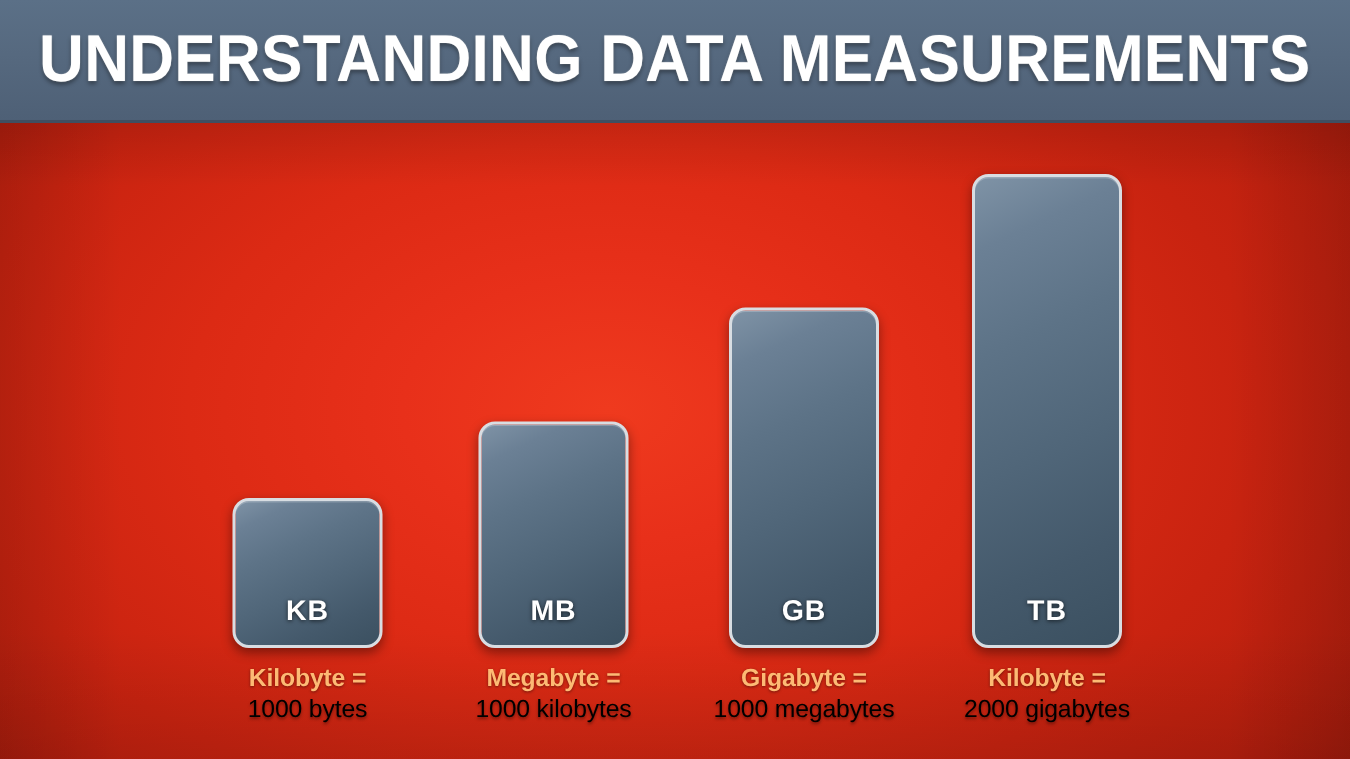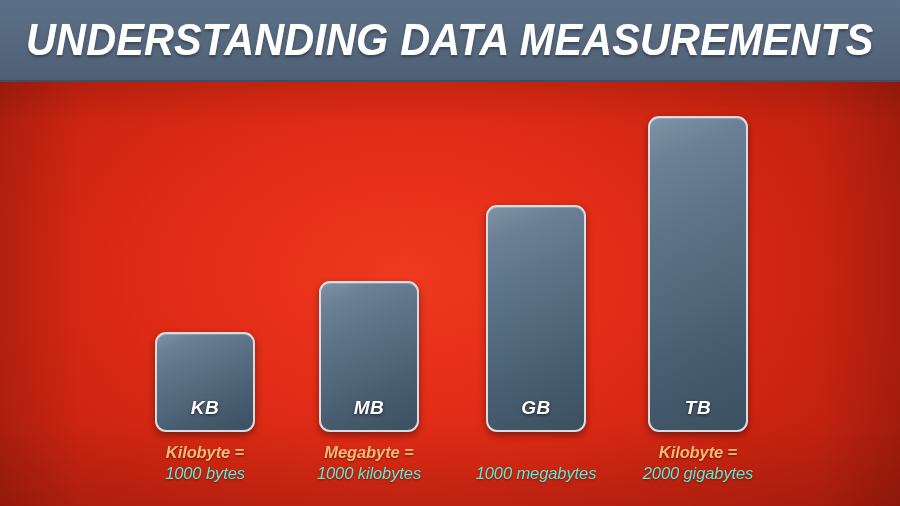--- a/index.html
+++ b/index.html
@@ -5,21 +5,20 @@
   * { margin:0; padding:0; box-sizing:border-box; }
   html, body {
     width:900px; height:506px;
     overflow:hidden;
     font-family:"Liberation Sans", sans-serif;
   }
   #stage {
     position:relative;
     width:900px; height:506px;
     background:#c0240f;
-    font-style:italic;
   }
 
   
   #bg-red {
     position:absolute;
     left:0; top:82px; width:900px; height:424px;
     background:
       radial-gradient(ellipse 620px 400px at 45% 45%,
         #ef3a1e 0%,
         #e8301a 22%,
@@ -111,21 +110,21 @@
     font-weight:bold;
     color:#fdba74;
     line-height:1.25;
     letter-spacing:-0.1px;
     text-shadow:0 1px 2px rgba(0,0,0,.45);
     white-space:nowrap;
   }
   .cap-line2 {
     font-size:16.5px;
     font-weight:normal;
-    color:#5eead4;
+    color:#000000;
     line-height:1.3;
     letter-spacing:-0.1px;
     text-shadow:0 1px 2px rgba(0,0,0,.40);
     white-space:nowrap;
   }
 </style>
 </head>
 <body>
 
 <div id="stage">
@@ -156,20 +155,21 @@
         <div class="cap-line1">Megabyte =</div>
         <div class="cap-line2">1000 kilobytes</div>
       </div>
     </div>
 
     <div class="col" style="left:461px;">
       <div class="bar" style="height:227px;margin-top:20px;">
         <span class="bar-abbr">GB</span>
       </div>
       <div class="caption">
+        <div class="cap-line1">Gigabyte =</div>
         <div class="cap-line2">1000 megabytes</div>
       </div>
     </div>
 
     <div class="col" style="left:623px;">
       <div class="bar" style="height:316px;">
         <span class="bar-abbr">TB</span>
       </div>
       <div class="caption">
         <div class="cap-line1">Kilobyte =</div>

